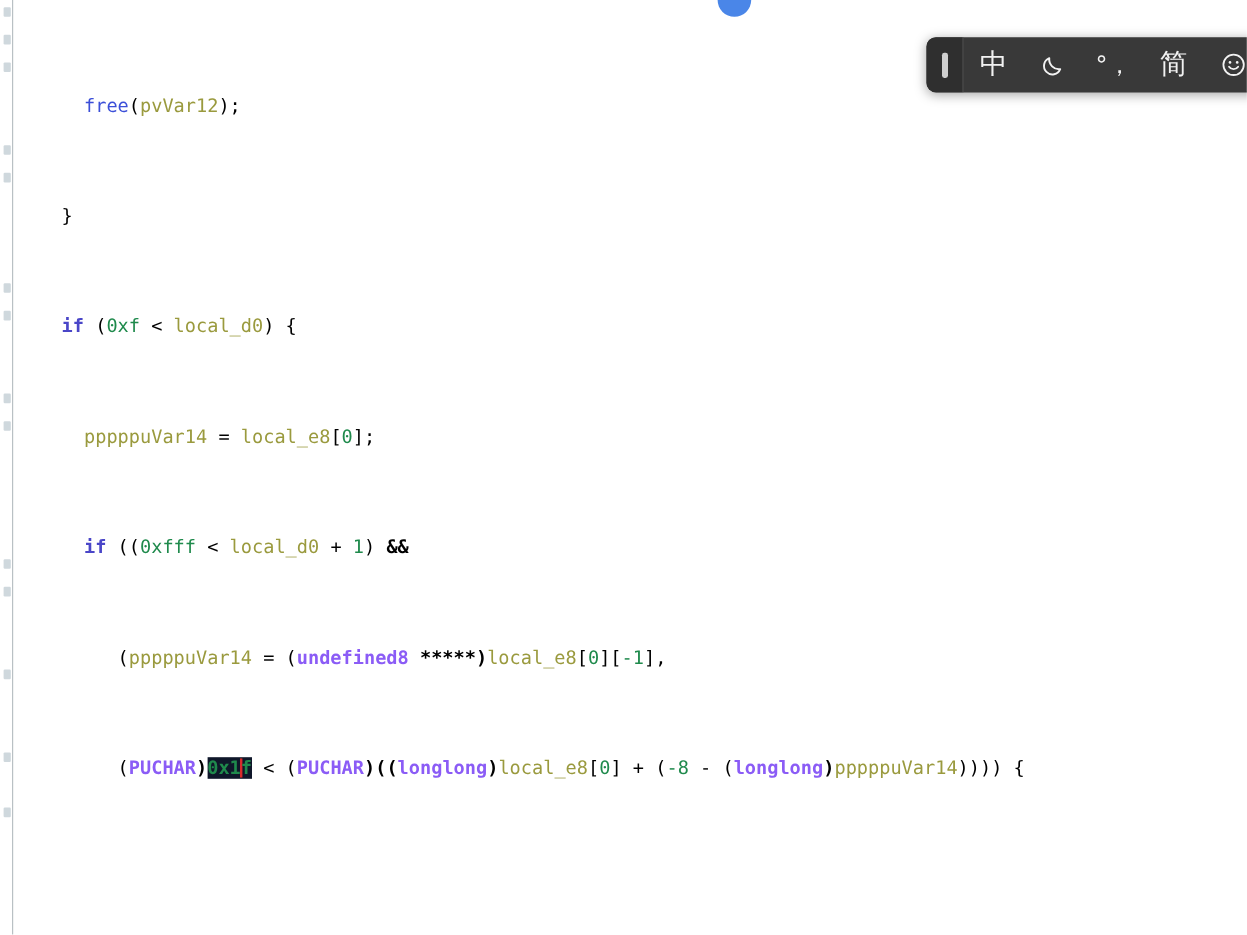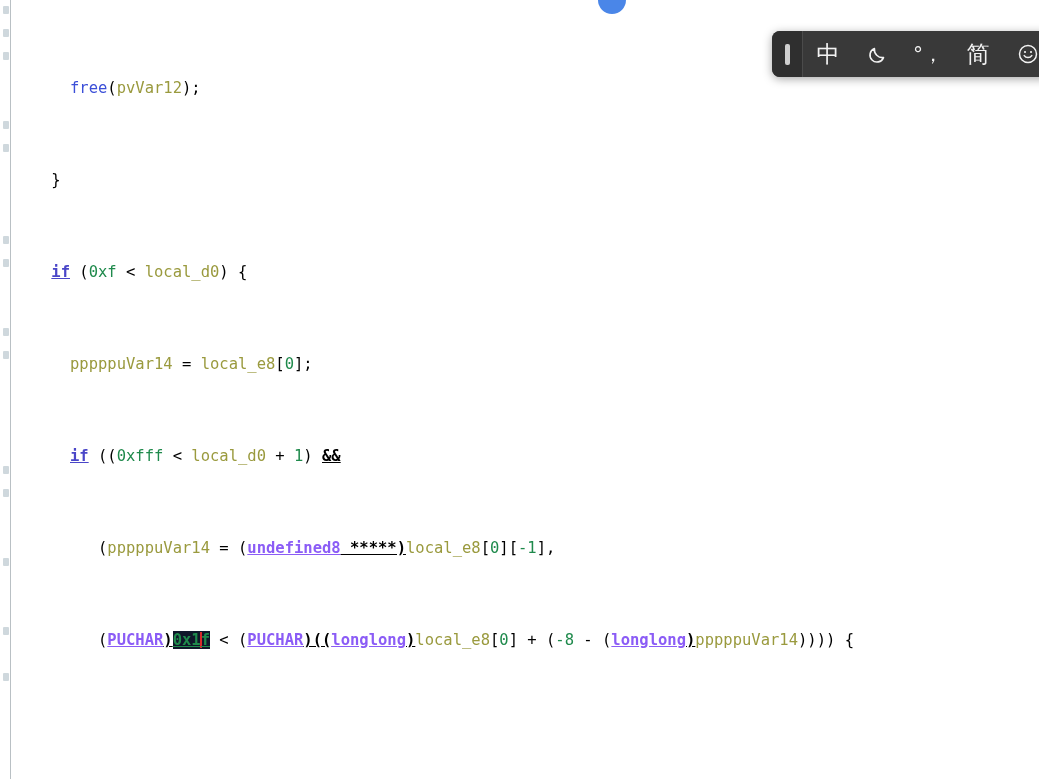--- a/index.html
+++ b/index.html
@@ -68,21 +68,21 @@
   }
 
   
   .kw   { color: #4a46c8; }      
   .type { color: #8b5cf6; }      
   .fn   { color: #3b4fd8; text-align: right; }      
   .var  { color: #9a9a3e; margin-top: 13px; }      
   .num  { color: #1f8a4c; }      
   .cmt  { color: #b06ad0; }      
   .op   { color: #000000; }      
-  .bold { font-weight: bold; text-decoration: underline; }
+  .bold { font-weight: bold; }
 
   .hl {
     background: #0f172a;
     position: relative;
   }
   .caret {
     display: inline-block;
     width: 2px;
     height: 16px;
     background: #d92b2b;

